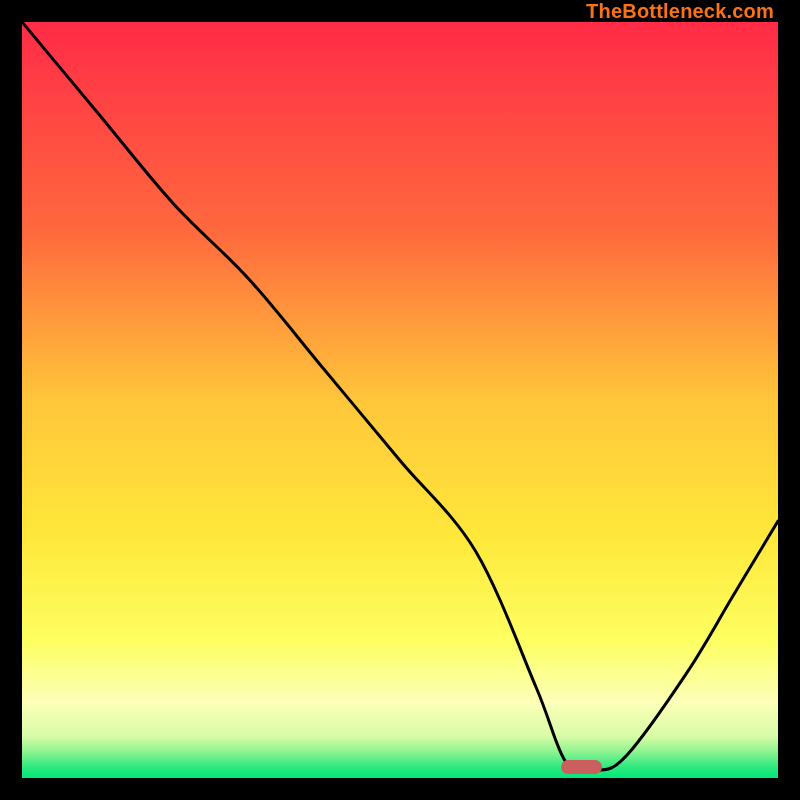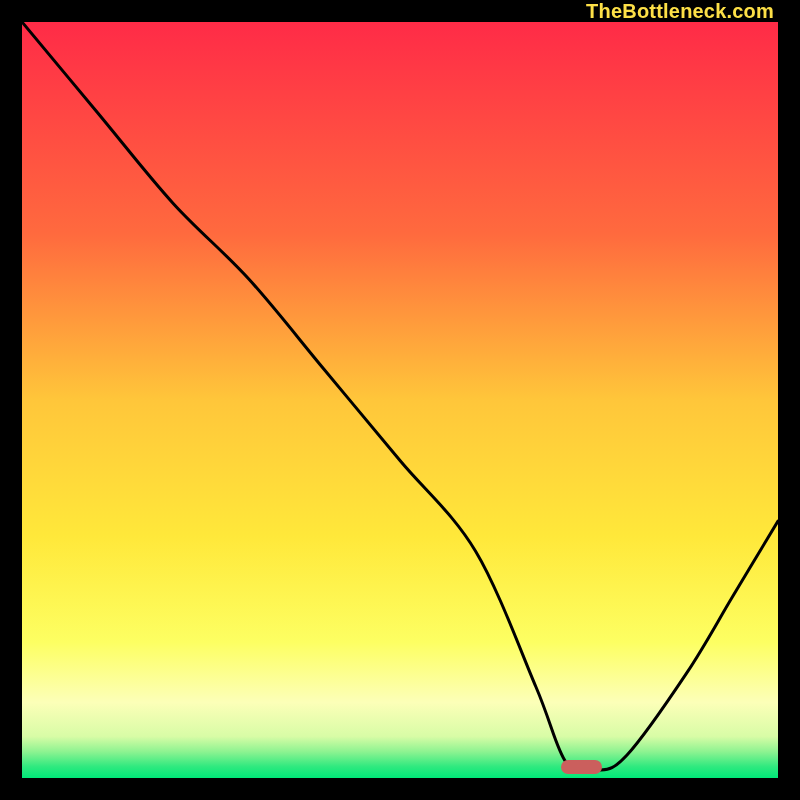--- a/index.html
+++ b/index.html
@@ -18,21 +18,21 @@
     height: 756px;
     background: #000;
   }
   .watermark {
     position: absolute;
     top: 0px;
     right: 26px;
     font-family: Arial, Helvetica, sans-serif;
     font-size: 20px;
     font-weight: 600;
-    color: #fde047;
+    color: #f97316;
     letter-spacing: 0.2px;
   }
   svg {
     position: absolute;
     left: 22px;
     top: 22px;
   }
   .marker {
     position: absolute;
     width: 42px;

